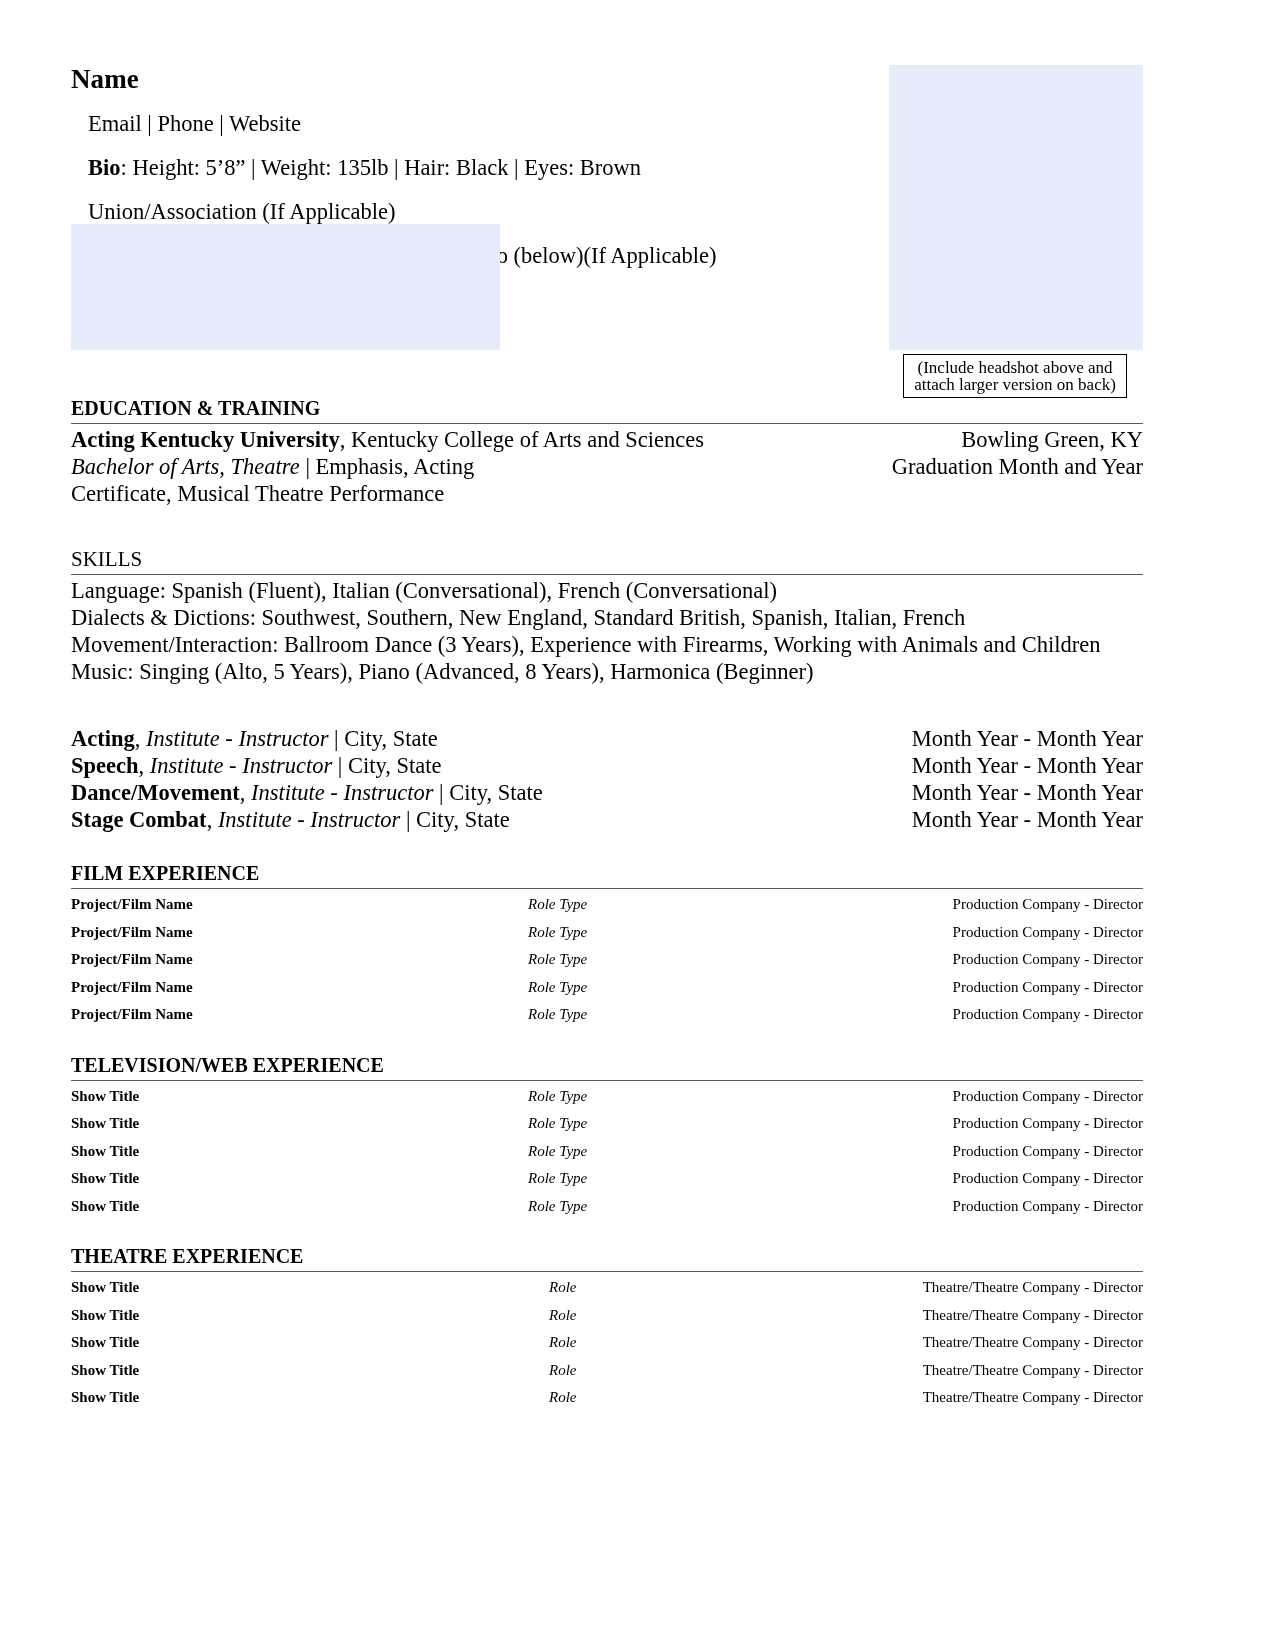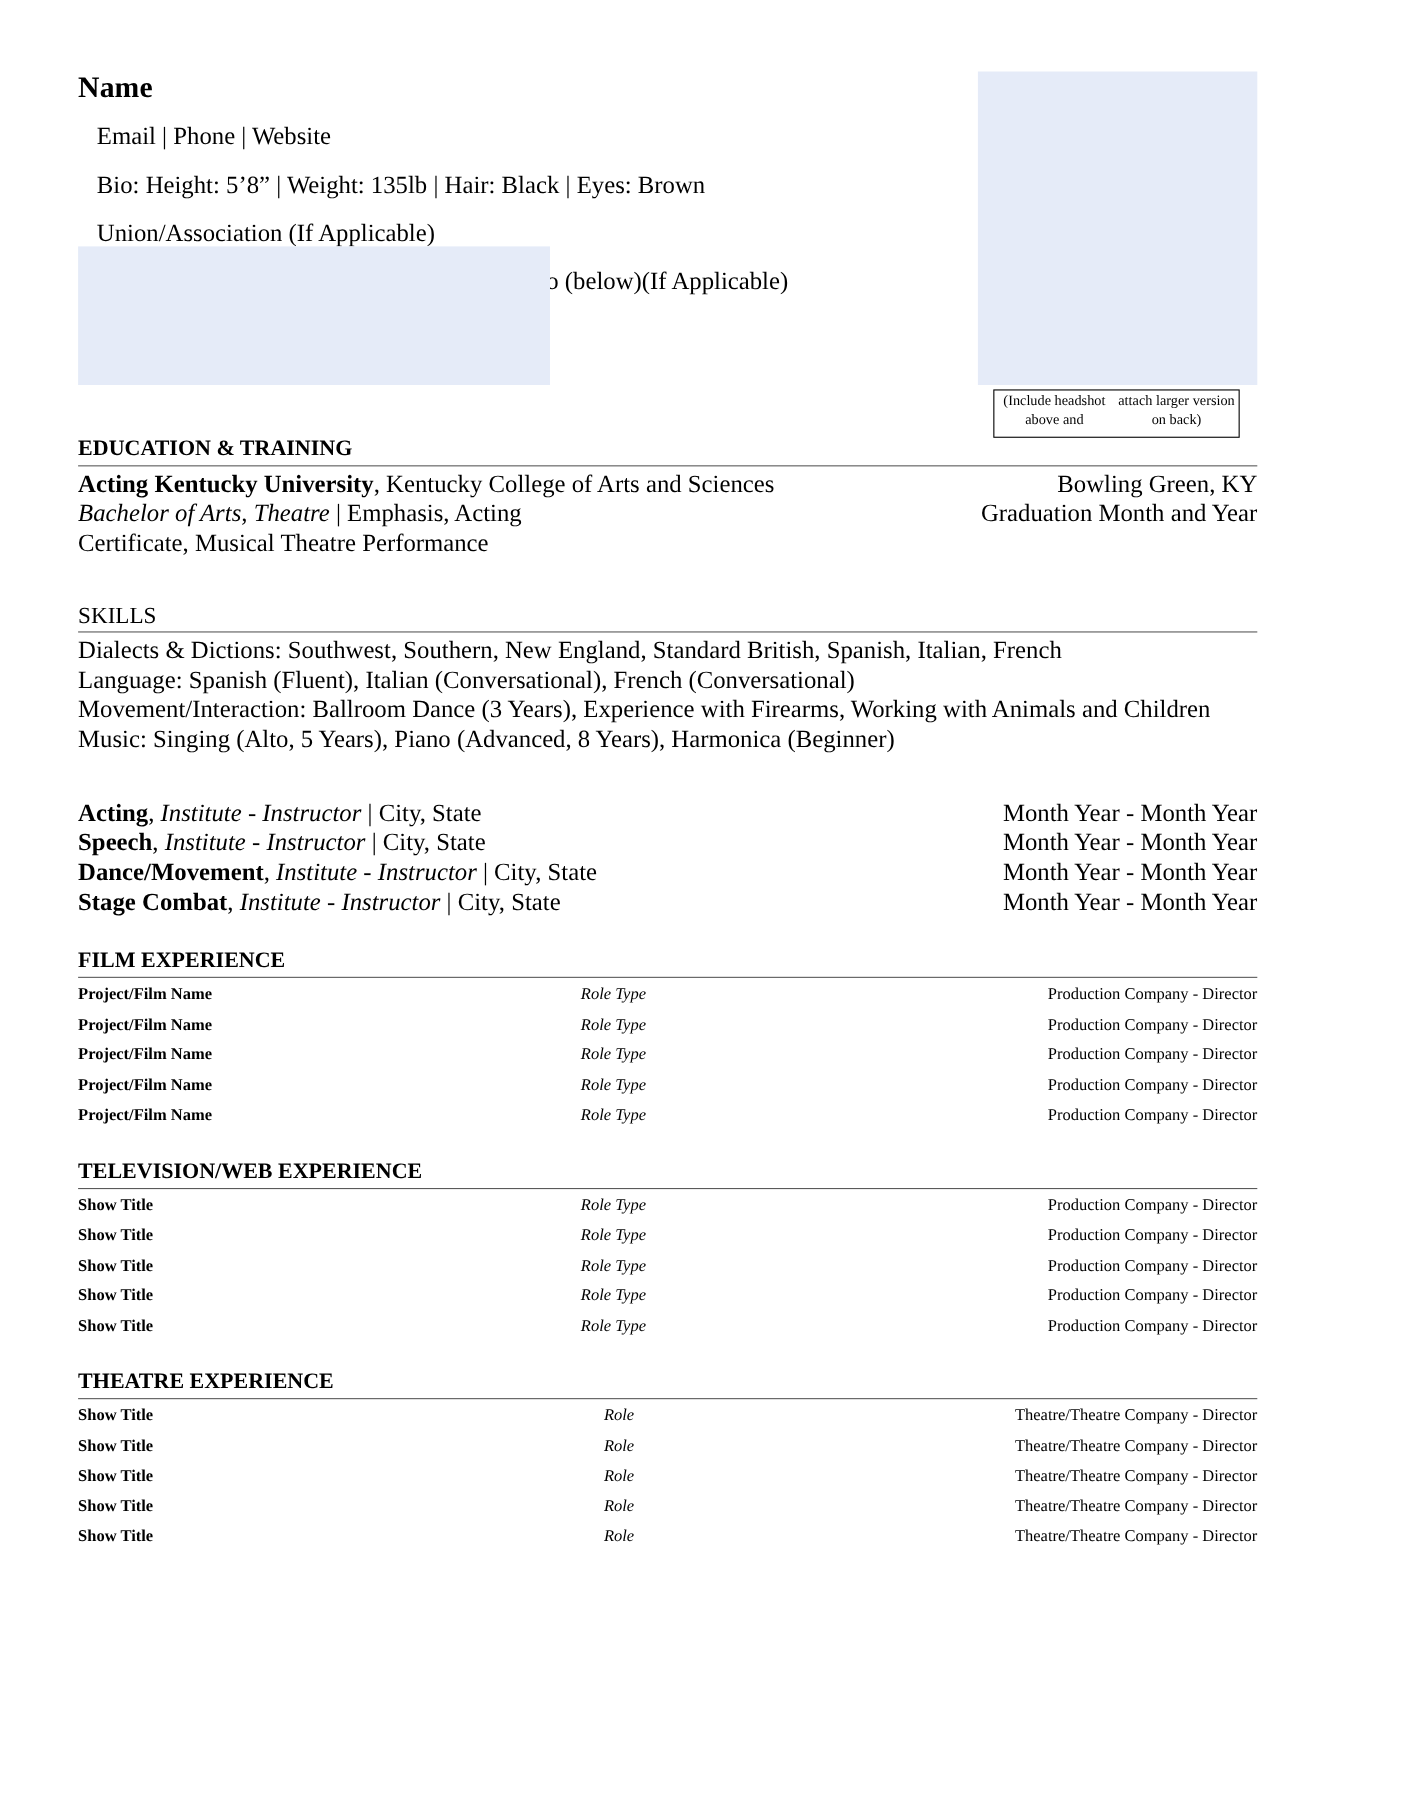--- a/index.html
+++ b/index.html
@@ -36,21 +36,21 @@
     line-height: 1.0;
     margin: 0 0 6px 0;
     letter-spacing: 0.1px;
   }
   .hline {
     font-size: 22.5px;
     line-height: 27px;
     margin: 17px;
     white-space: nowrap;
   }
-  .hline b { font-weight: normal; }
+  .hline b { font-weight: bold; }
 
   
   .logo-box {
     position: absolute;
     left: 0px;
     top: 224px;
     width: 429px;
     height: 126px;
     background: #e5ebf8;
   }
@@ -64,22 +64,24 @@
   }
   .headshot-caption {
     position: absolute;
     left: 832px;
     top: 354px;
     width: 224px;
     height: 44px;
     border: 1.5px solid #000000;
     box-sizing: border-box;
     display: flex;
+    flex-direction: column;
+    align-items: center;
     justify-content: center;
-    font-size: 13px;
+    font-size: 17px;
     line-height: 17px;
     text-align: center;
   }
 
   
   .section {
     margin-top: 0;
   }
   .section-title {
     font-size: 20px;
@@ -186,22 +188,22 @@
         <span class="c-right">Graduation Month and Year</span>
       </div>
       <div class="plain-line">Certificate, Musical Theatre Performance</div>
     </div>
 
     <div class="sp-40"></div>
 
     <div class="section">
       <div class="section-title regular">SKILLS</div>
       <hr class="rule">
+      <div class="plain-line">Language: Spanish (Fluent), Italian (Conversational), French (Conversational)</div>
       <div class="plain-line">Dialects &amp; Dictions: Southwest, Southern, New England, Standard British, Spanish, Italian, French</div>
-      <div class="plain-line">Language: Spanish (Fluent), Italian (Conversational), French (Conversational)</div>
       <div class="plain-line">Movement/Interaction: Ballroom Dance (3 Years), Experience with Firearms, Working with Animals and Children</div>
       <div class="plain-line">Music: Singing (Alto, 5 Years), Piano (Advanced, 8 Years), Harmonica (Beginner)</div>
     </div>
 
     <div class="sp-40"></div>
 
     <div class="section">
       <div class="row">
         <span class="c-left"><b class="bd">Acting</b><span>, </span><span class="it">Institute - Instructor</span><span> | City, State</span></span>
         <span class="c-right">Month Year - Month Year</span>

